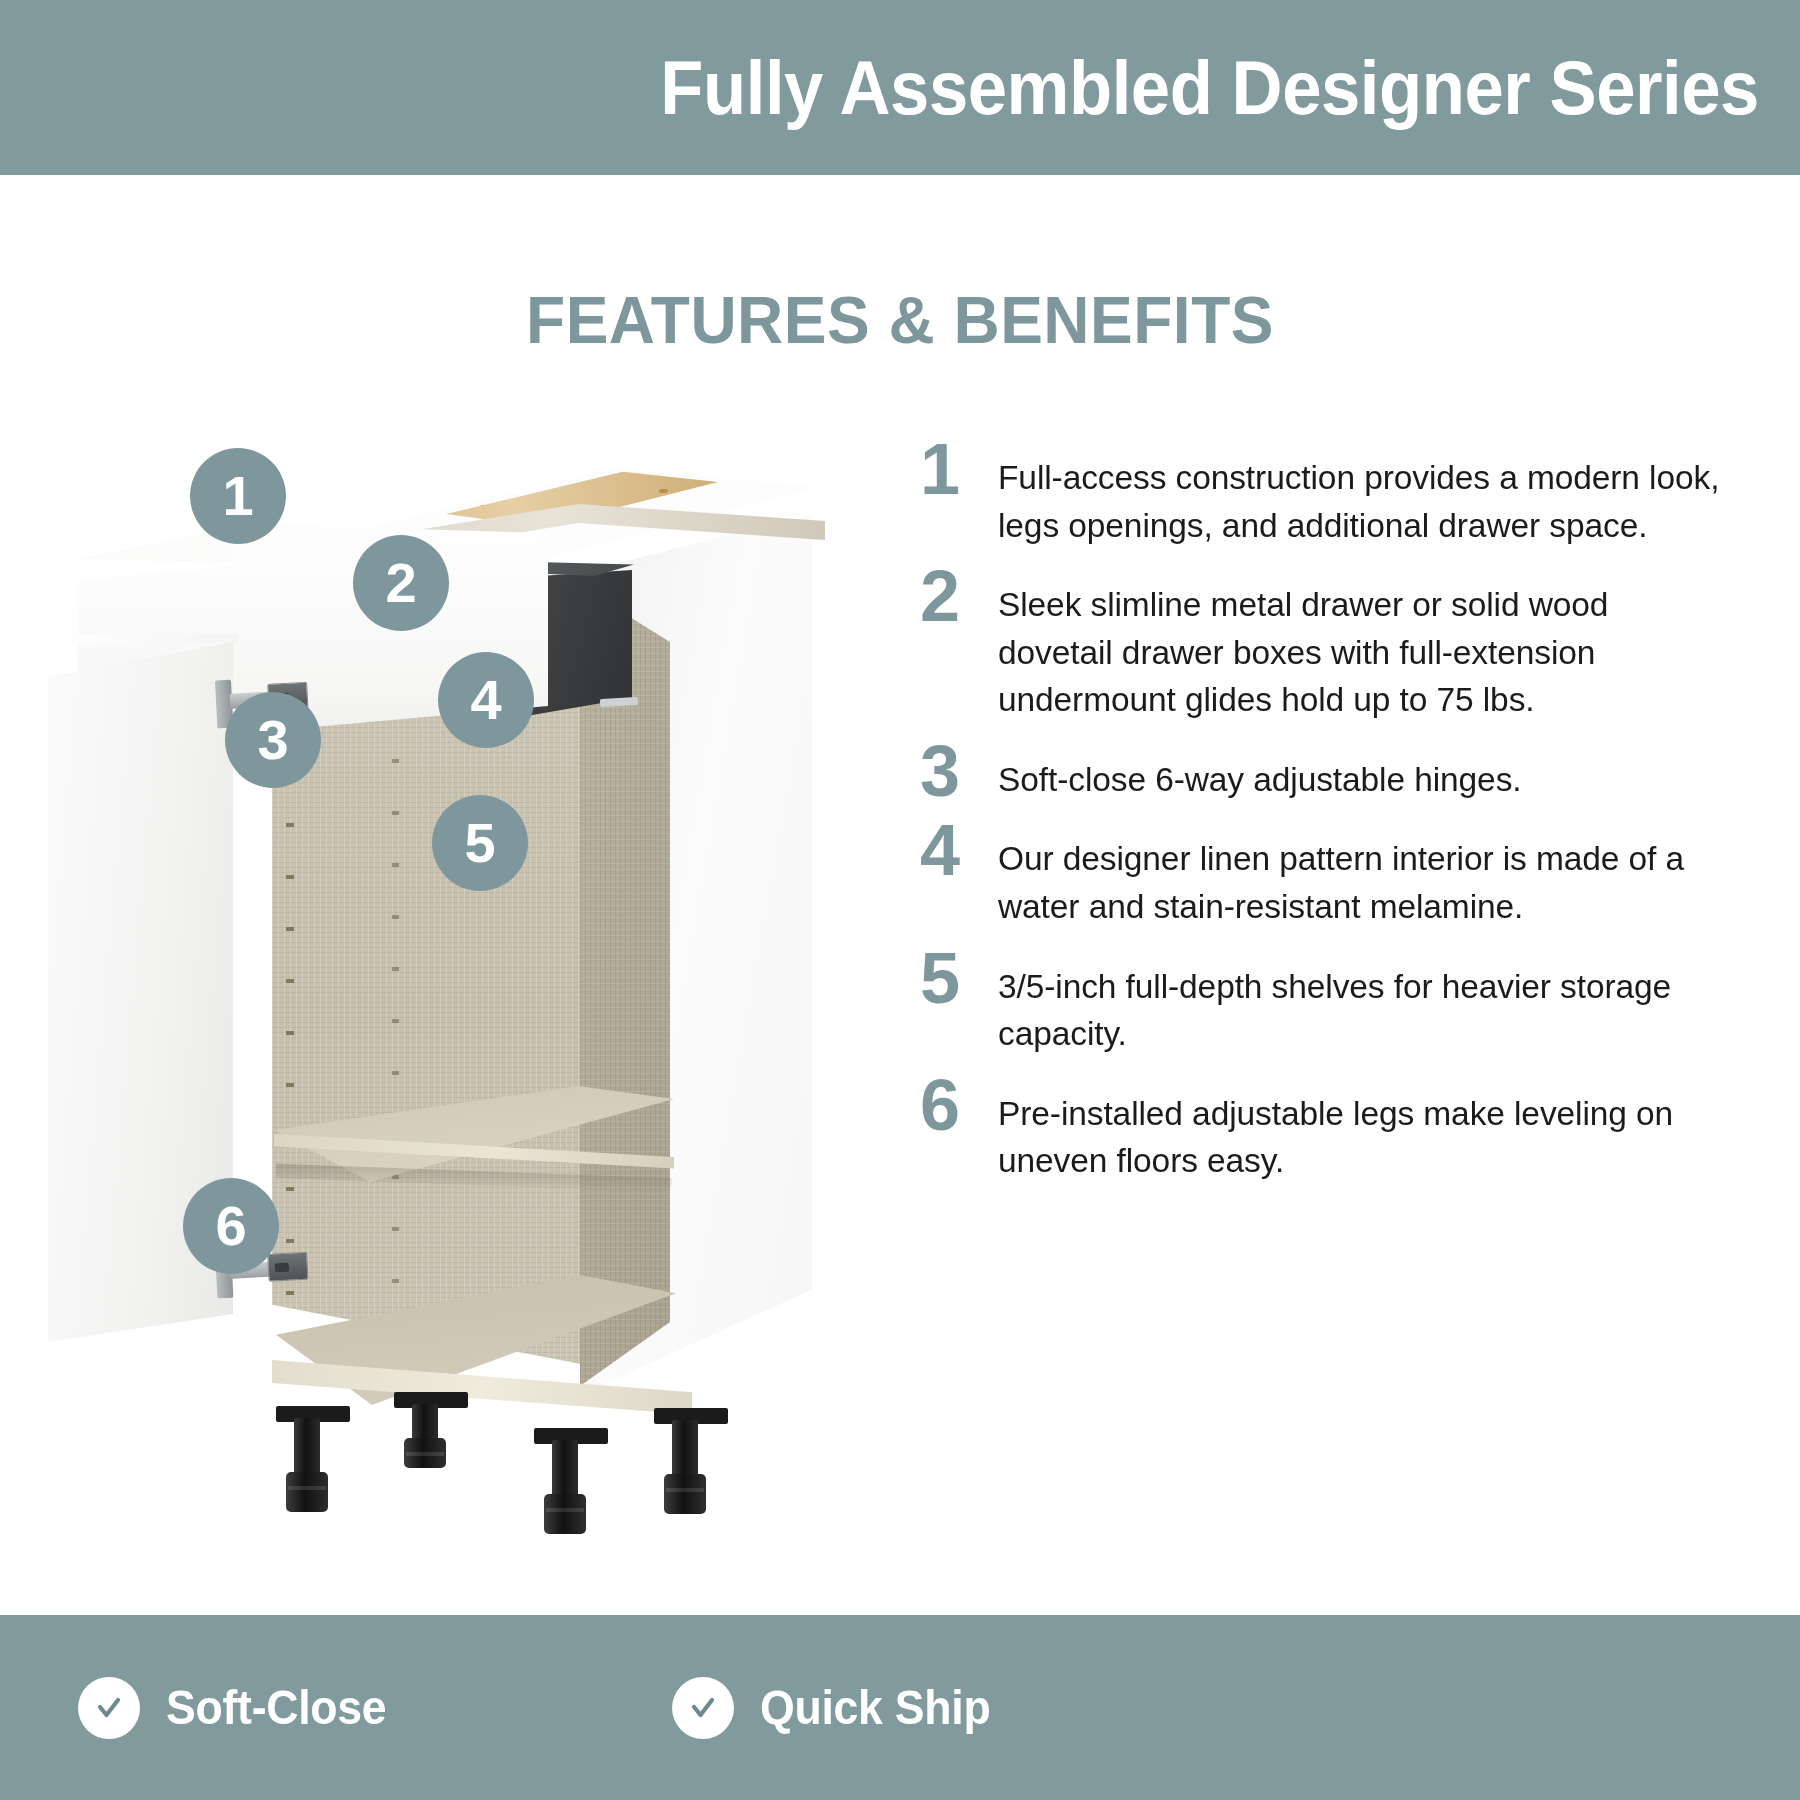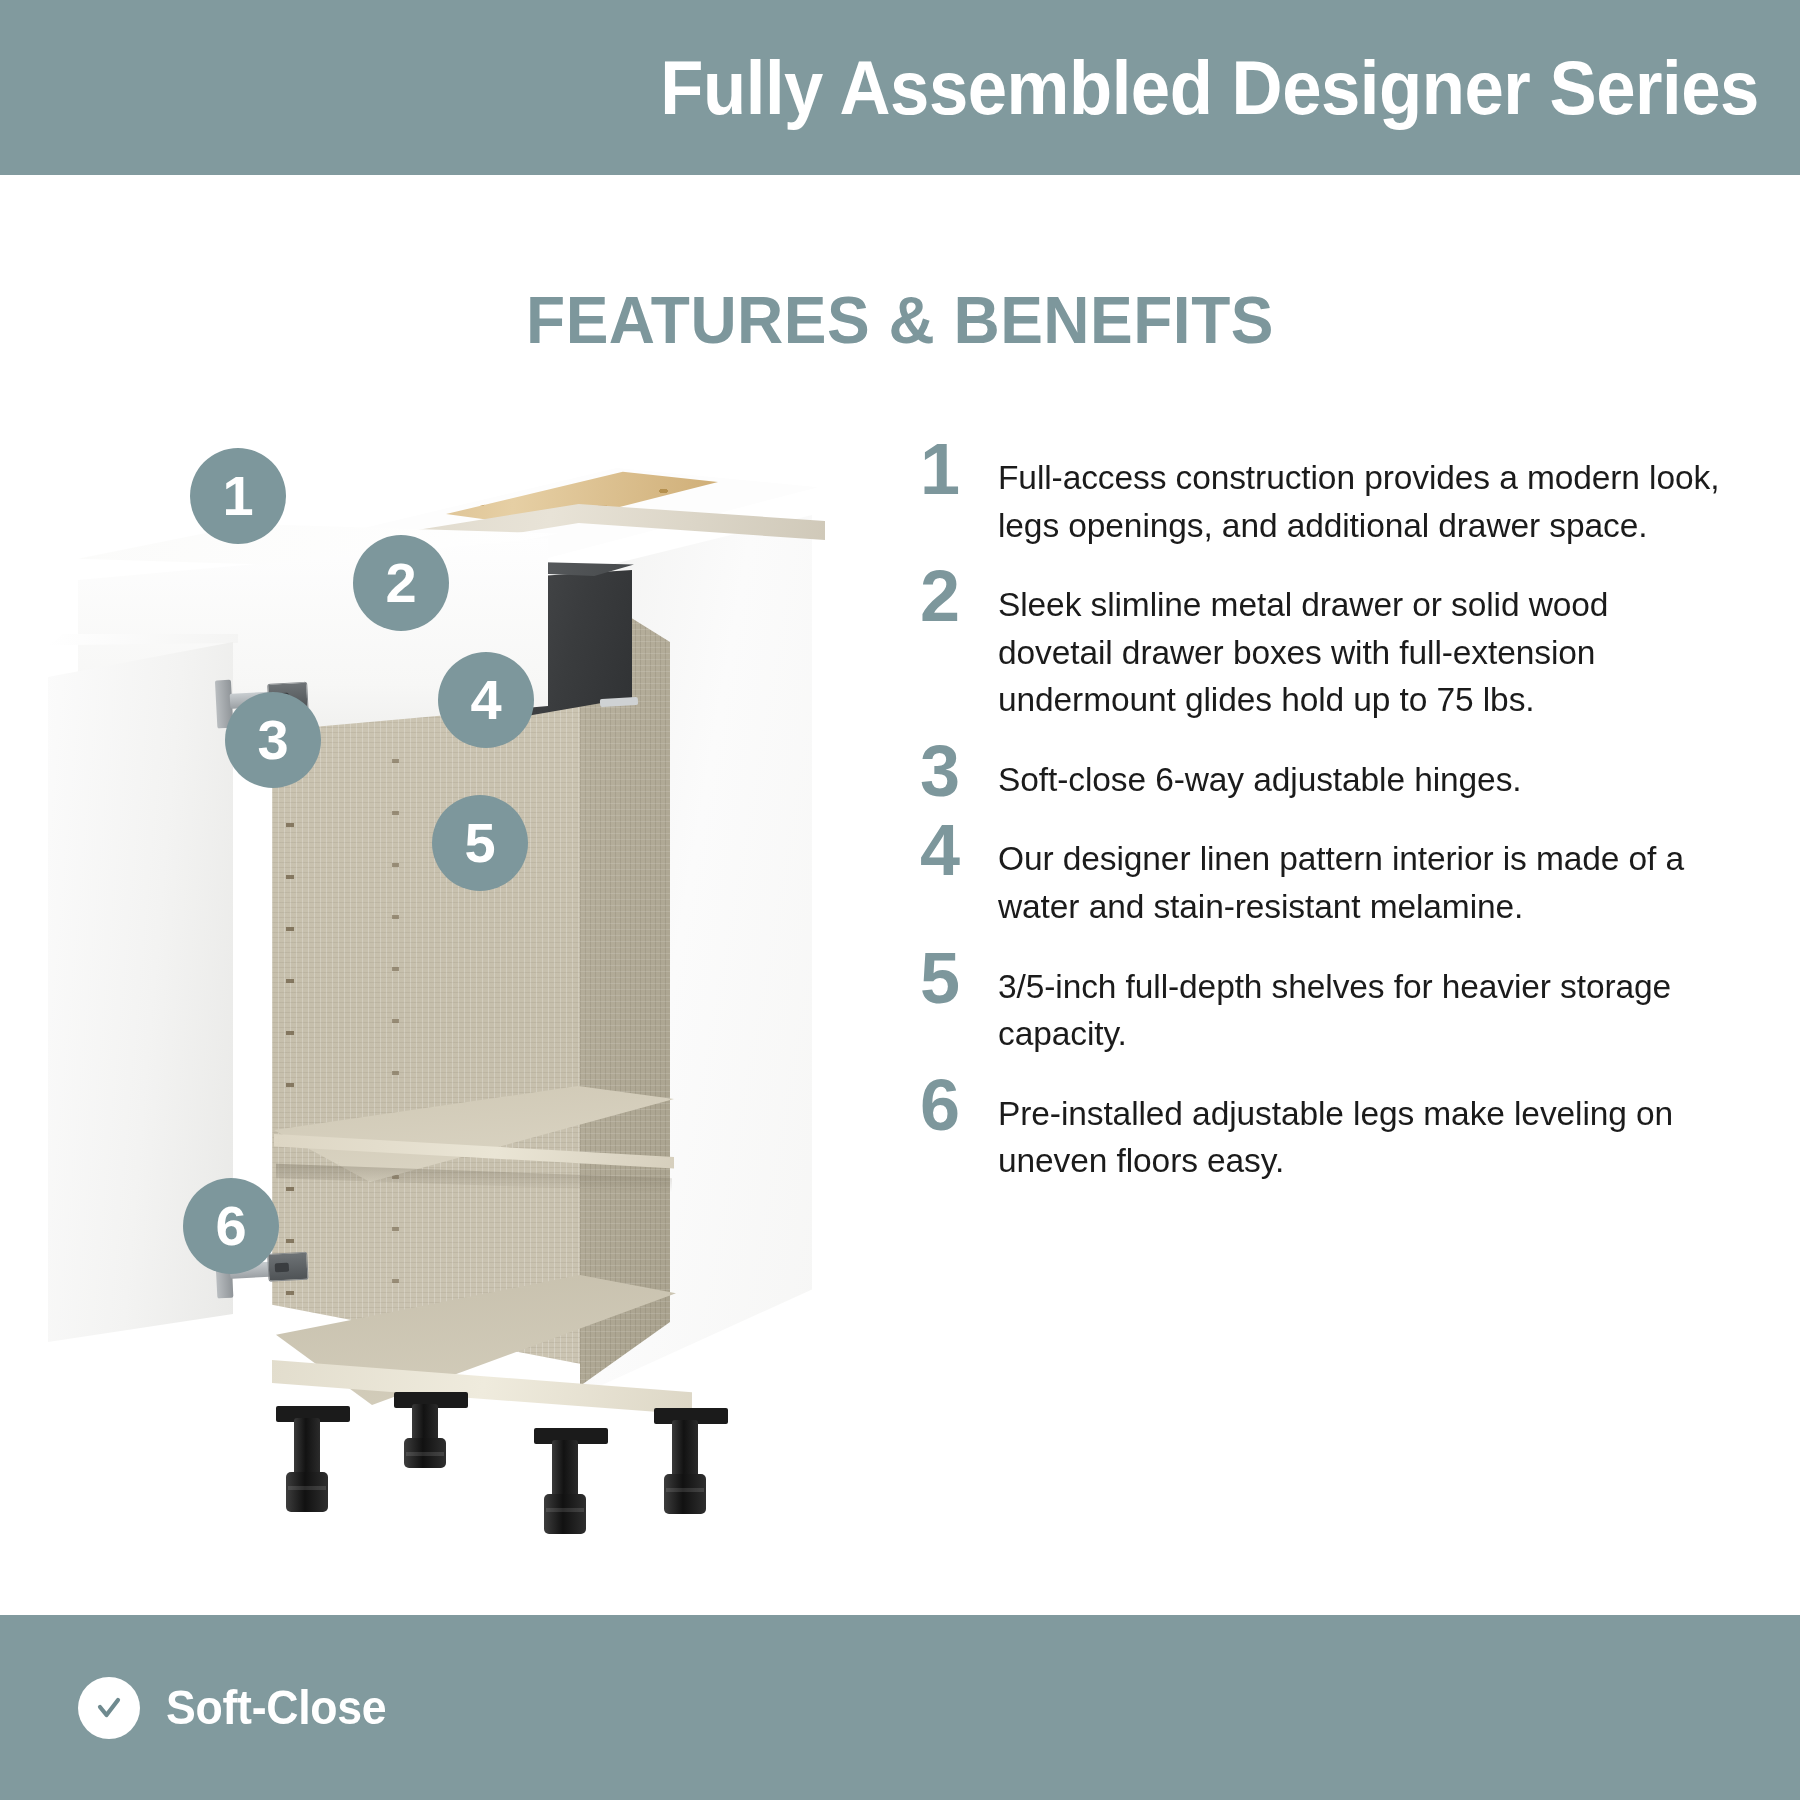--- a/index.html
+++ b/index.html
@@ -459,15 +459,23 @@
 
   <div class="footer-item footer-item-1">
     <span class="check-circle">
       <svg width="34" height="34" viewBox="0 0 34 34" aria-hidden="true">
         <path d="M8 16 L14.5 24 L26 9" fill="none" stroke="#6f8a8f" stroke-width="4.2" stroke-linecap="round" stroke-linejoin="round"></path>
       </svg>
     </span>
     <span class="footer-label">Soft-Close</span>
   </div>
 
+  <div class="footer-item footer-item-2">
+    <span class="check-circle">
+      <svg width="34" height="34" viewBox="0 0 34 34" aria-hidden="true">
+        <path d="M8 16 L14.5 24 L26 9" fill="none" stroke="#6f8a8f" stroke-width="4.2" stroke-linecap="round" stroke-linejoin="round"></path>
+      </svg>
+    </span>
+    <span class="footer-label">Quick Ship</span>
+  </div>
 
 
 </div>
 
 </body></html>

